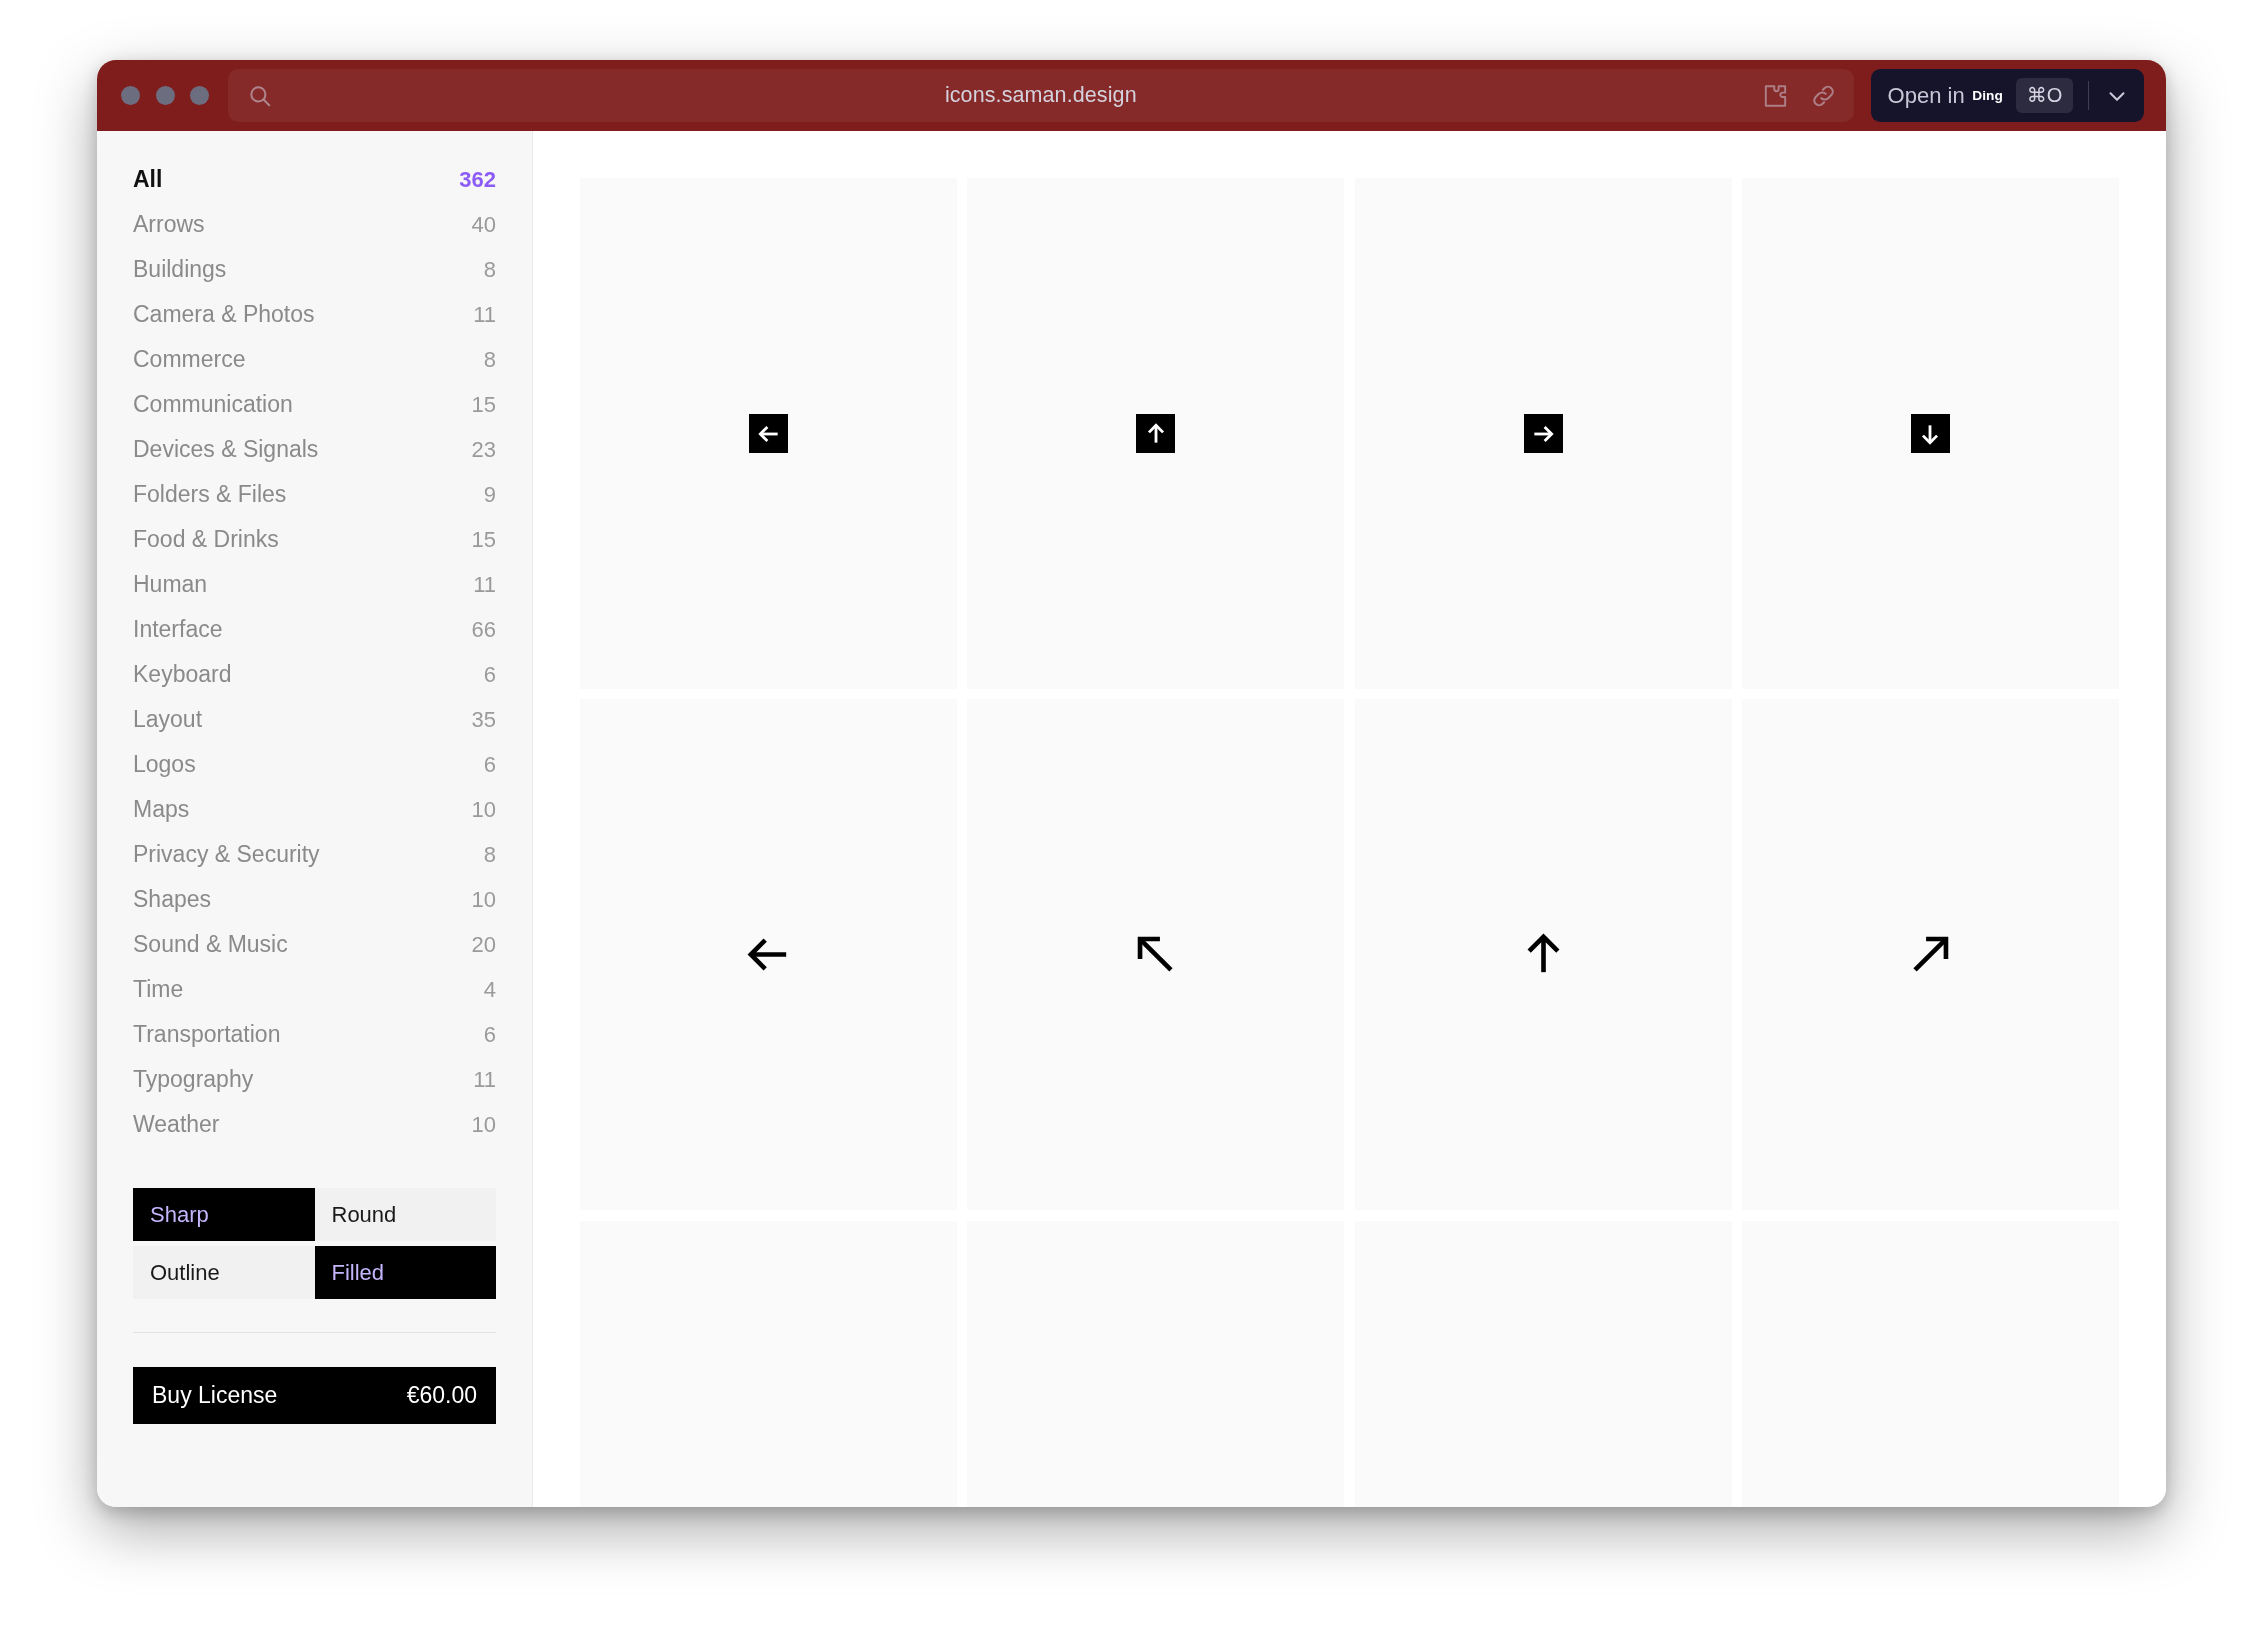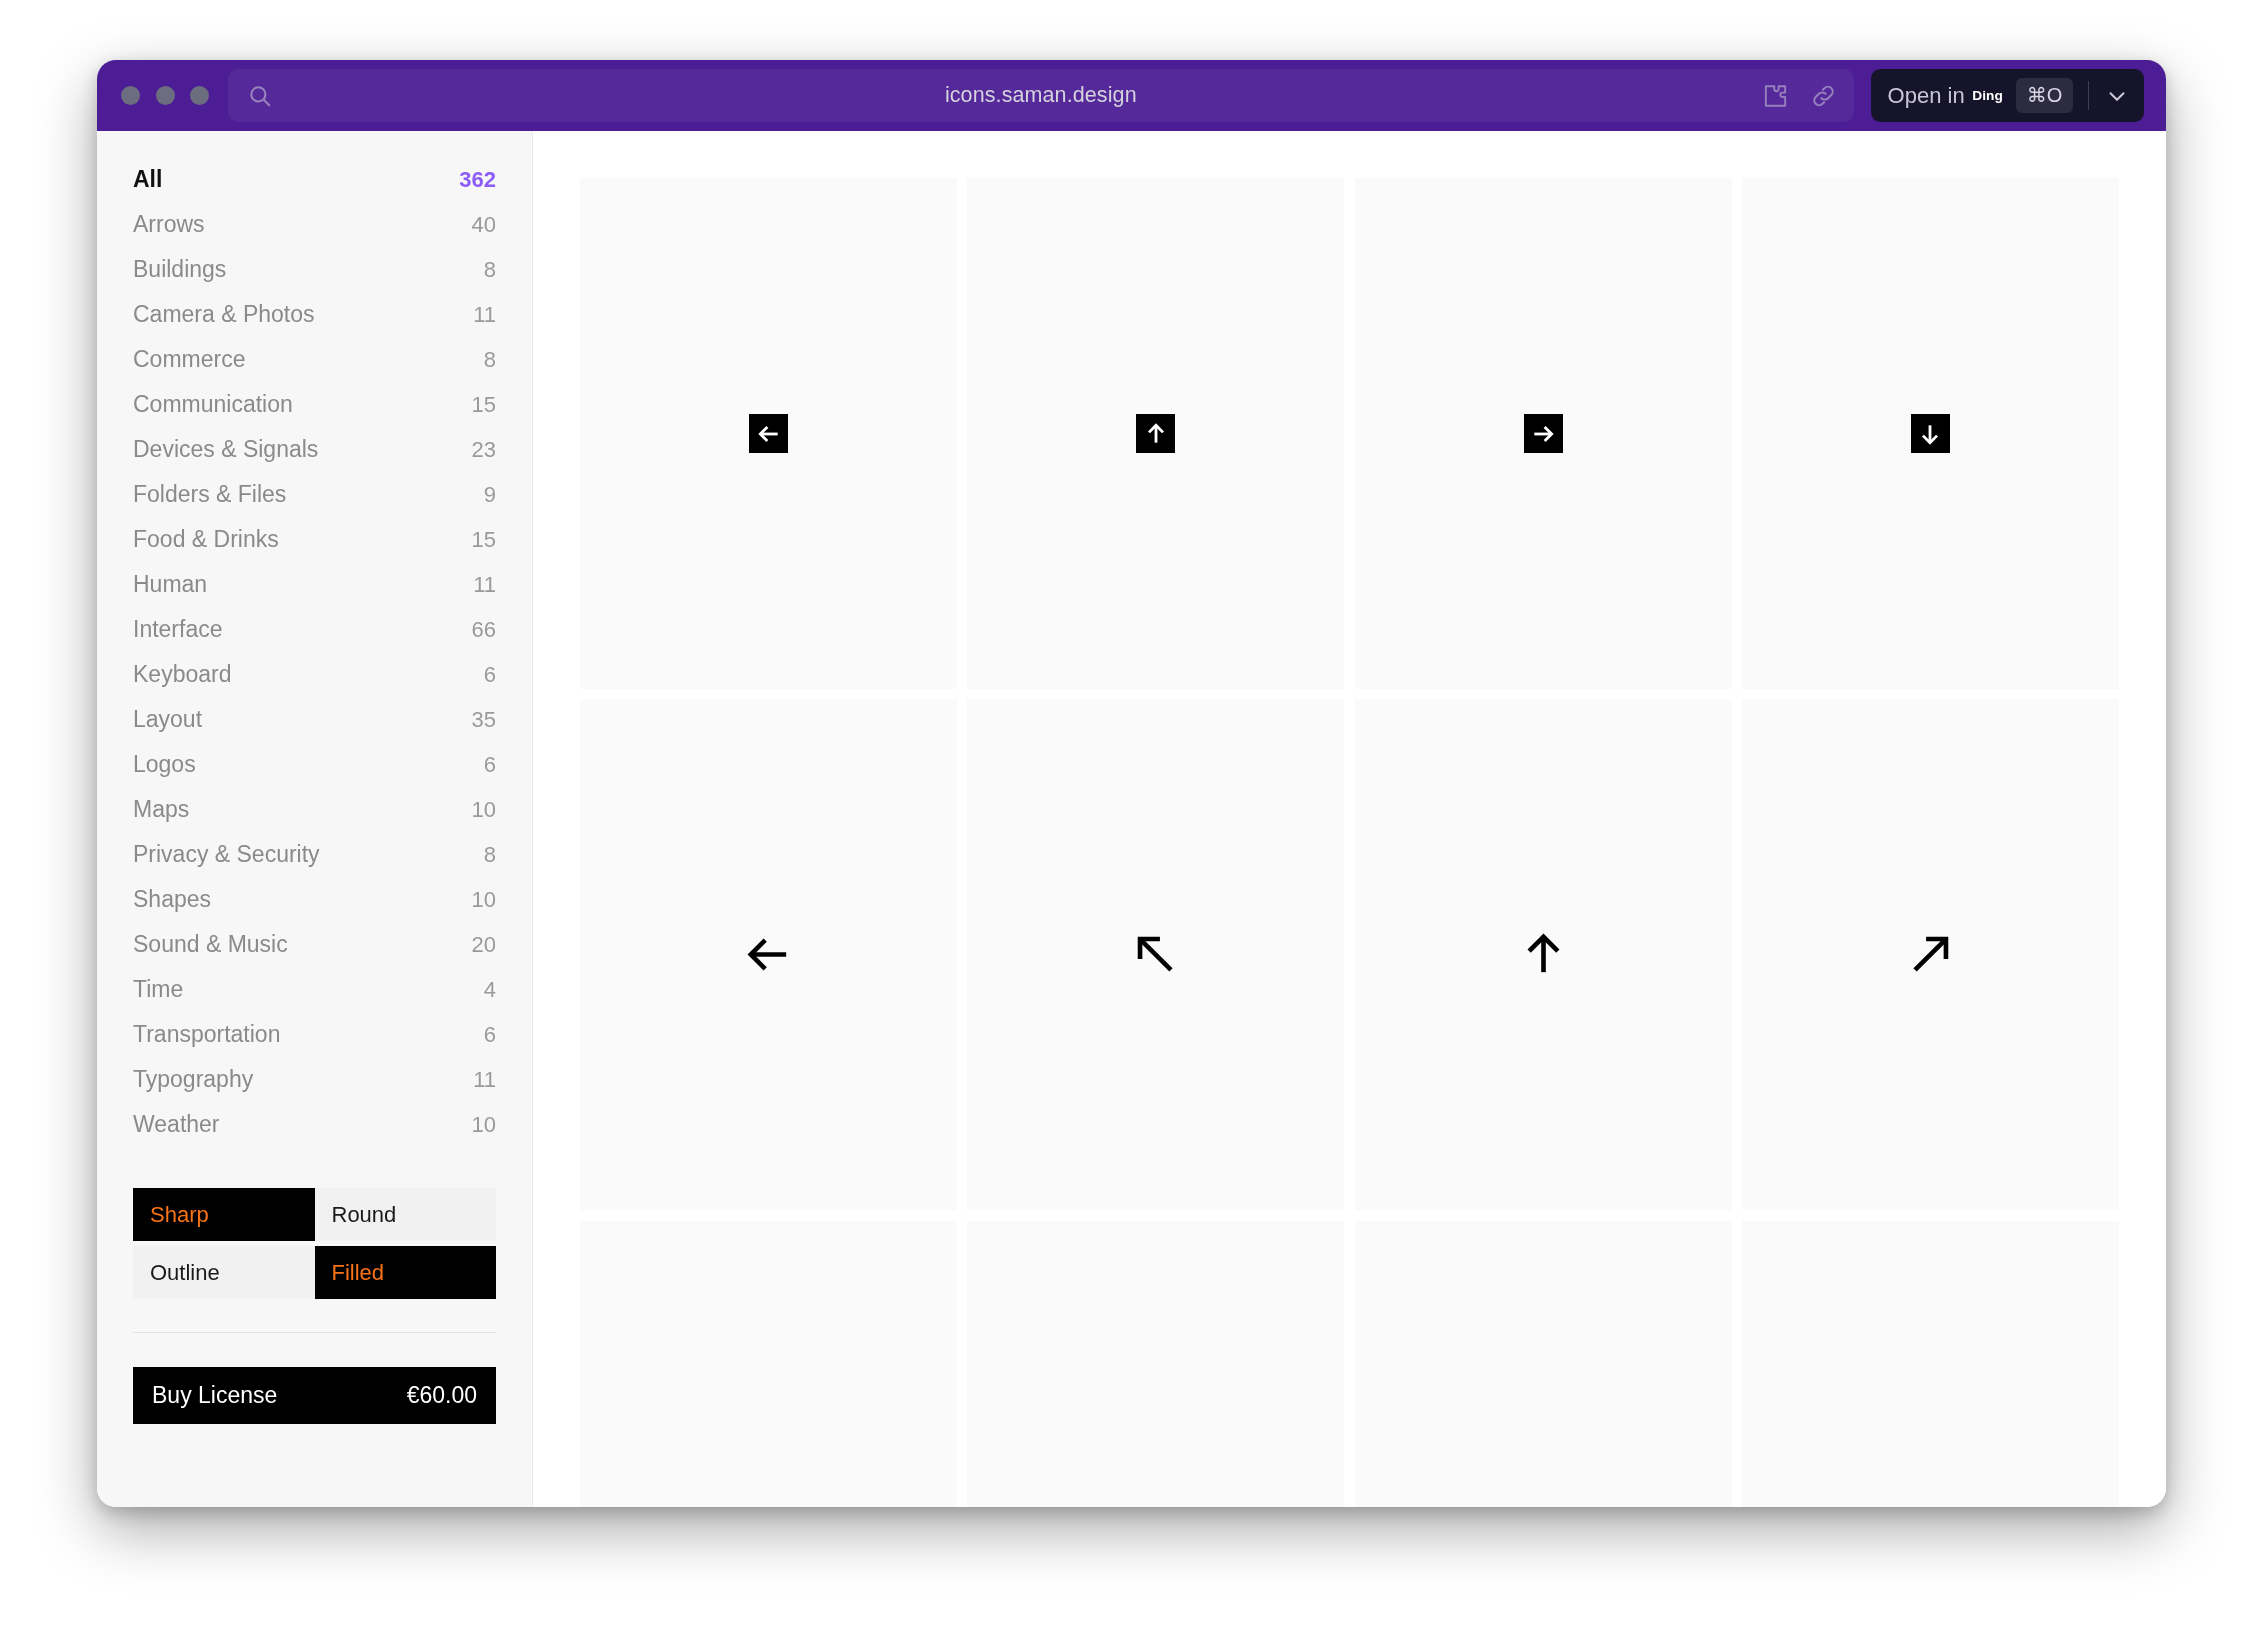--- a/index.html
+++ b/index.html
@@ -22,21 +22,21 @@
     border-radius: 19px;
     background: #ffffff;
     box-shadow: 0 22px 60px rgba(0,0,0,0.34), 0 5.2px 15.5px rgba(0,0,0,0.18);
     overflow: hidden;
   }
 
   
   #titlebar {
     position: relative;
     height: 71px;
-    background: #4c1d95;
+    background: #7f1d1d;
     display: flex;
     align-items: center;
     padding: 0 22px 0 24px;
   }
 
   .traffic-lights { display:flex; gap:15.5px; margin-right: 19px; }
   .dot { width: 19px; height: 19px; border-radius: 50%; background:#6d6d80; }
 
   #addressbar {
     flex: 1;
@@ -107,21 +107,21 @@
   .sidebar-bottom { margin-top: 41px; }
 
   .toggle-group { display:flex; margin-bottom: 5.2px; }
   .toggle-btn {
     flex:1; height: 53px;
     display:flex; align-items:center;
     padding-left: 17px;
     font-size: 22px;
     background: #f1f1f1; color:#1a1a1a;
   }
-  .toggle-btn.on { background:#000000; color:#f97316; }
+  .toggle-btn.on { background:#000000; color:#c4b5fd; }
 
   .divider { height:0.9px; background:#e3e3e3; margin: 33px 0 34px; }
 
   #buy-btn {
     height: 57px; background:#000000; color:#ffffff;
     display:flex; align-items:center; justify-content:space-between;
     padding: 0 19px; font-size: 23px;
   }
 
   

